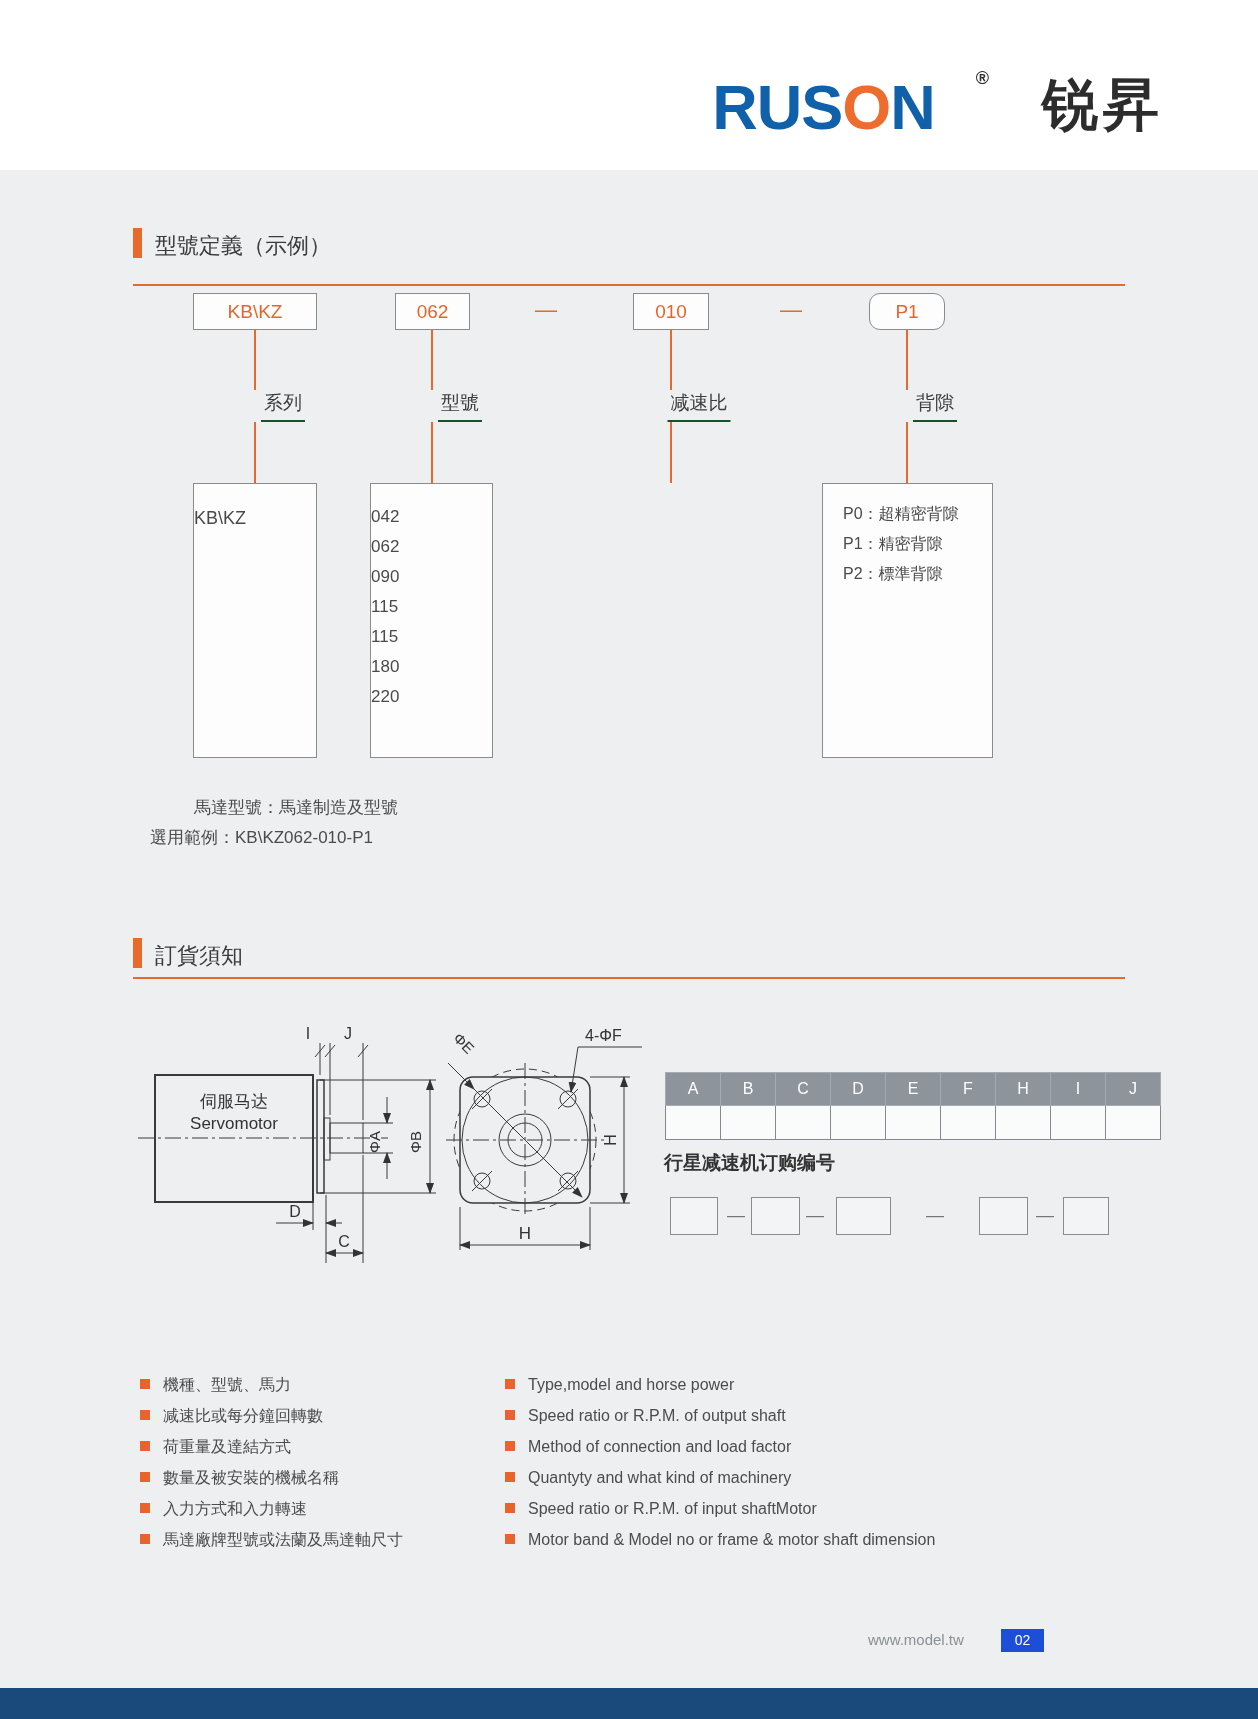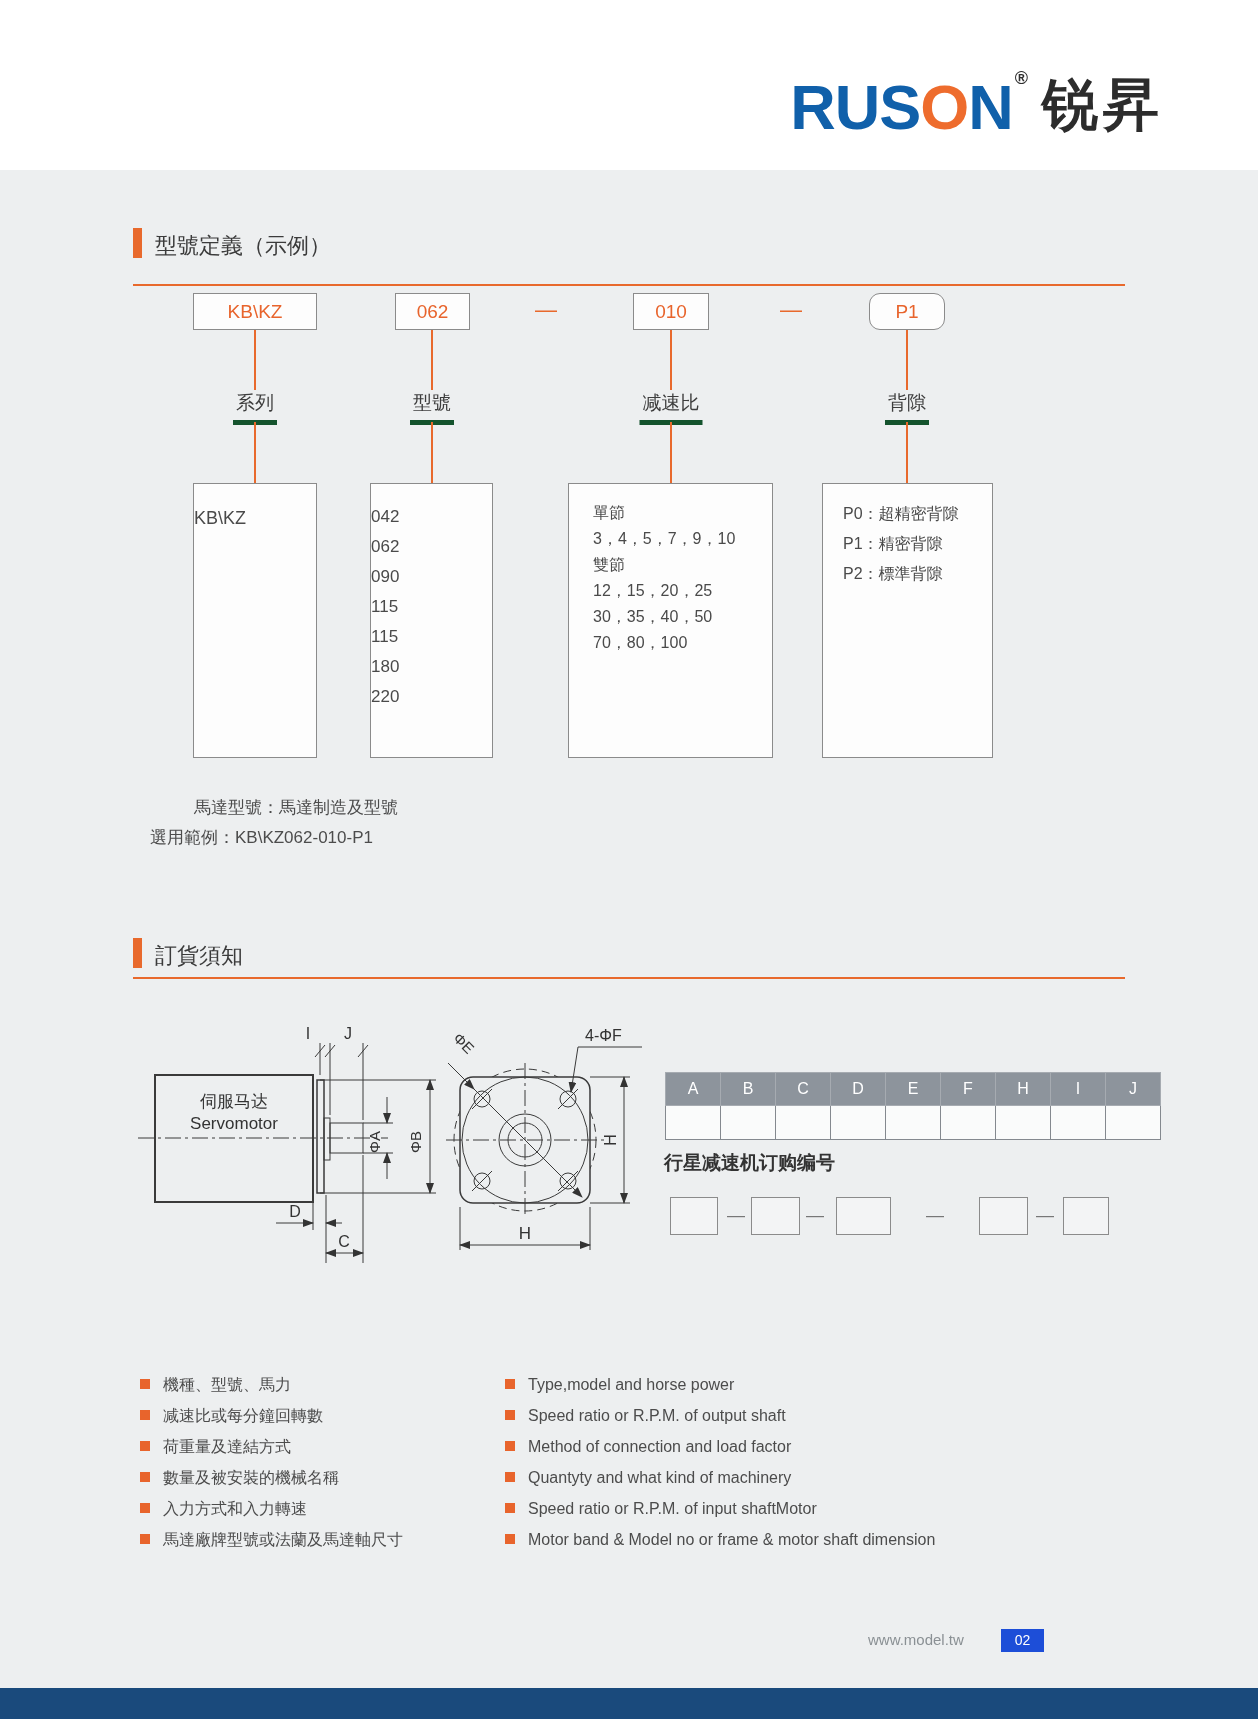--- a/index.html
+++ b/index.html
@@ -1,38 +1,38 @@
 <!DOCTYPE html>
 <html><head>
 <meta charset="utf-8">
 <style>
   html,body{margin:0;padding:0;}
   .page{position:relative;width:1258px;height:1719px;background:#ffffff;overflow:hidden;
         font-family:"Liberation Sans","DejaVu Sans",sans-serif;color:#3f3f3f;}
   .band{position:absolute;left:0;top:170px;width:1258px;height:1518px;background:#edeff0;}
 
   
-  .logo{position:absolute;top:76px;right:94px;display:flex;align-items:flex-start;}
+  .logo{position:absolute;top:76px;right:94px;display:flex;align-items:flex-start;gap:39px;}
   .logo-word{font-size:63px;font-weight:bold;color:#1060aa;letter-spacing:-1px;line-height:1;}
   .logo-o{color:#ee6c2d;}
   .logo-reg{font-size:18px;color:#2f2f2f;margin:-8px 0 0 2px;font-weight:bold;}
   .logo-cjk{font-size:56px;color:#2c2c2c;font-weight:bold;margin-left:14px;letter-spacing:5px;line-height:1.05;}
 
   
   .sec-bar{position:absolute;width:9px;height:30px;background:#e8692c;}
   .sec-title{position:absolute;font-size:22px;color:#3b3b3b;}
   .sec-line{position:absolute;left:133px;width:992px;height:2px;background:#e8692c;}
 
   
   .codebox{position:absolute;top:293px;height:37px;box-sizing:border-box;background:#fdfdfd;
            border:1px solid #8b8b8b;color:#e8642c;font-size:19px;text-align:center;line-height:35px;}
   .dash{position:absolute;top:293px;height:37px;line-height:34px;color:#e8692c;font-size:22px;text-align:center;width:40px;}
   .vline{position:absolute;width:2px;background:#e8692c;}
   .dlabel{position:absolute;top:390px;transform:translateX(-50%);font-size:19px;color:#3d3d3d;
-          padding:0 3px 4px;border-bottom:5px solid #14532d;white-space:nowrap;}
+          padding:0 3px 4px;border-bottom:2px solid #14532d;white-space:nowrap;margin-left:28px;}
   .dbox{position:absolute;top:483px;height:275px;box-sizing:border-box;background:#fdfdfd;border:1px solid #8b8b8b;}
   .note{position:absolute;left:150px;font-size:17px;color:#4c4c4c;}
 
   
   .spec-table{position:absolute;left:665px;top:1072px;border-collapse:collapse;}
   .spec-table th{width:52px;height:30px;background:#8d949c;color:#ffffff;font-size:16px;font-weight:normal;
                  border:1px solid #a6abb1;}
   .spec-table td{width:52px;height:31px;background:#fafbfb;border:1px solid #84898f;}
 
   .order-title{position:absolute;left:664px;top:1150px;font-size:19px;font-weight:bold;color:#333;}
@@ -99,28 +99,20 @@
   <div class="dbox ctr" style="left:370px;width:123px;padding-top:18px;font-size:17px;line-height:30px;color:#4a4a4a;">
     <div>042</div>
     <div>062</div>
     <div>090</div>
     <div>115</div>
     <div>115</div>
     <div>180</div>
     <div>220</div>
   </div>
 
-  <div class="dbox" style="left:568px;width:205px;padding:16px 0 0 24px;font-size:16px;line-height:26px;color:#4a4a4a;">
-    <div>單節</div>
-    <div>3，4，5，7，9，10</div>
-    <div>雙節</div>
-    <div>12，15，20，25</div>
-    <div>30，35，40，50</div>
-    <div>70，80，100</div>
-  </div>
 
   <div class="dbox" style="left:822px;width:171px;padding:15px 0 0 20px;font-size:16px;line-height:30px;color:#4a4a4a;">
     <div>P0：超精密背隙</div>
     <div>P1：精密背隙</div>
     <div>P2：標準背隙</div>
   </div>
 
   <div class="note" style="top:796px;margin-left:44px;">馬達型號：馬達制造及型號</div>
   <div class="note" style="top:826px;">選用範例：KB\KZ062-010-P1</div>
 

